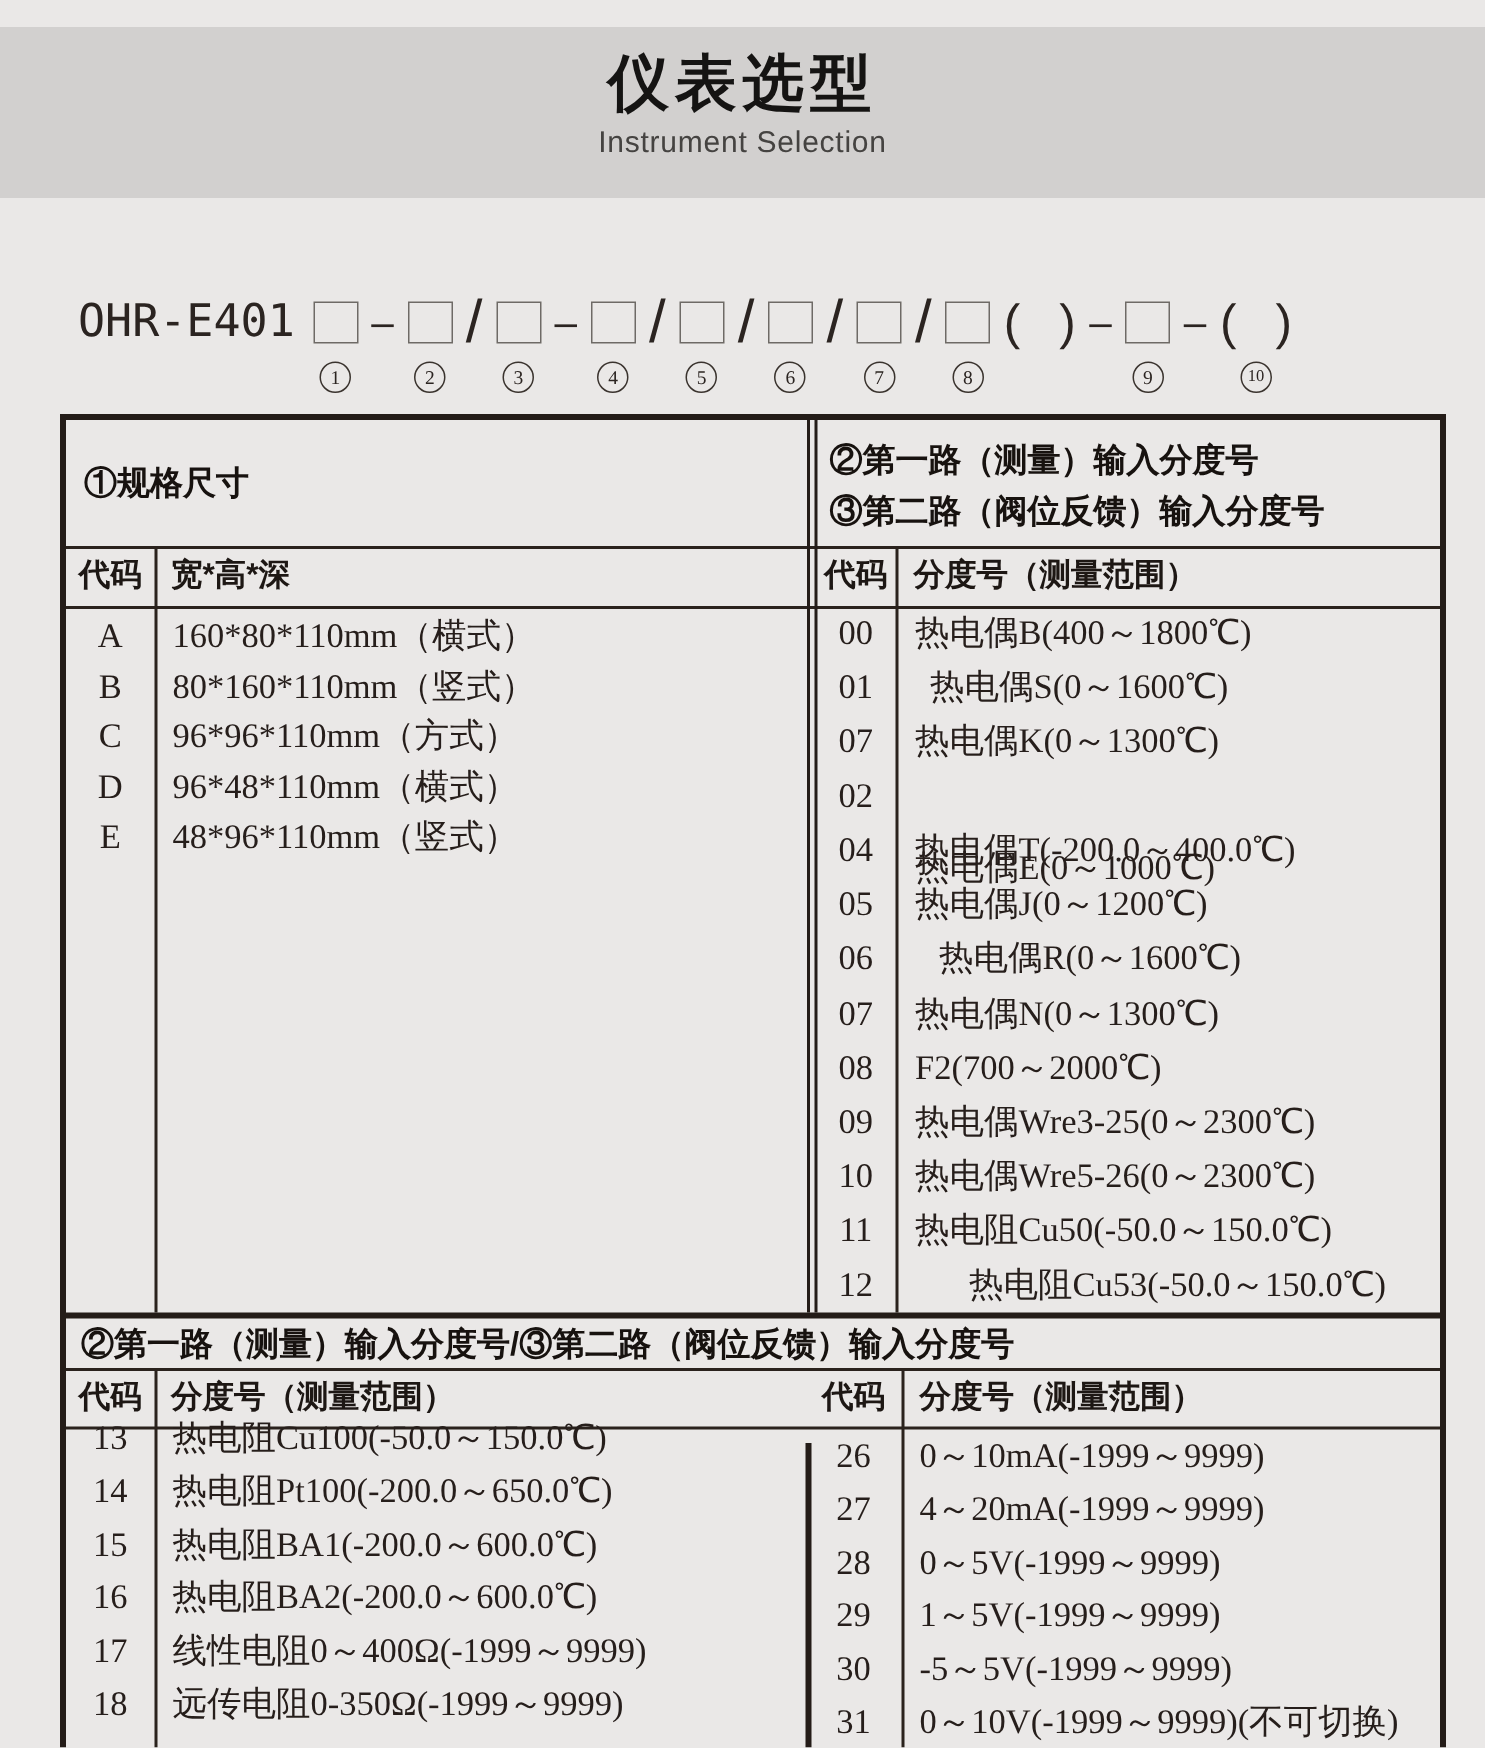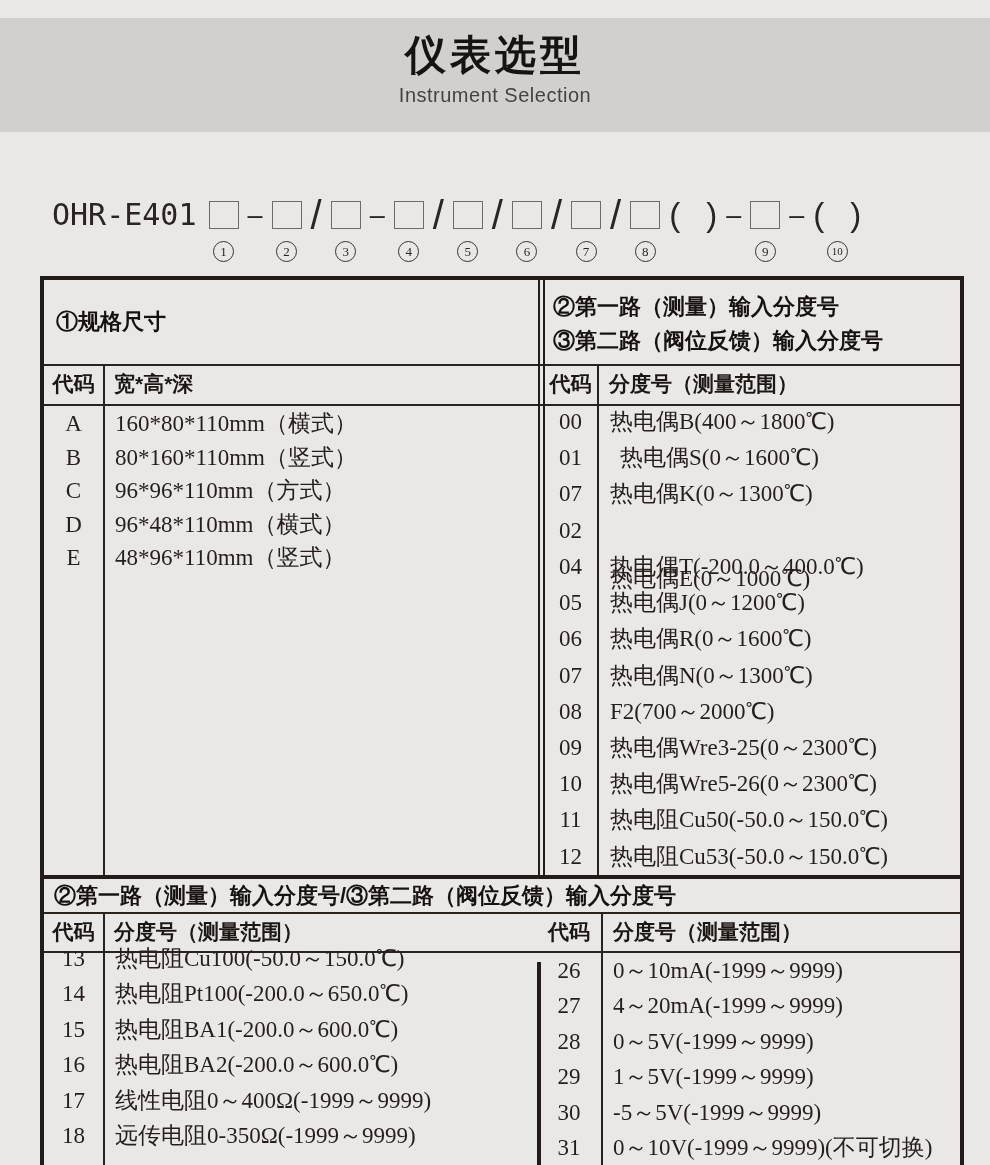--- a/index.html
+++ b/index.html
@@ -231,21 +231,21 @@
           <span class="val" style="padding-left: 13px; margin-top: 48px;">热电偶E(0～1000℃)</span>
         </div>
         <div class="row" style="height: 36.23px; line-height: 36.23px;">
           <span class="code" style="width: 53px;">04</span>
           <span class="val" style="padding-left: 13px;">热电偶T(-200.0～400.0℃)</span>
         </div>
         <div class="row" style="height: 36.23px; line-height: 36.23px;">
           <span class="code" style="width: 53px;">05</span>
           <span class="val" style="padding-left: 13px;">热电偶J(0～1200℃)</span>
         </div>
-        <div class="row" style="height: 36.23px; line-height: 36.23px;">
+        <div class="row" style="height: 36.23px; line-height: 36.23px; gap: 16px;">
           <span class="code" style="width: 53px;">06</span>
           <span class="val" style="padding-left: 13px;">热电偶R(0～1600℃)</span>
         </div>
         <div class="row" style="height: 36.23px; line-height: 36.23px;">
           <span class="code" style="width: 53px;">07</span>
           <span class="val" style="padding-left: 13px;">热电偶N(0～1300℃)</span>
         </div>
         <div class="row" style="height: 36.23px; line-height: 36.23px;">
           <span class="code" style="width: 53px;">08</span>
           <span class="val" style="padding-left: 13px;">F2(700～2000℃)</span>
@@ -257,21 +257,21 @@
         <div class="row" style="height: 36.23px; line-height: 36.23px;">
           <span class="code" style="width: 53px;">10</span>
           <span class="val" style="padding-left: 13px;">热电偶Wre5-26(0～2300℃)</span>
         </div>
         <div class="row" style="height: 36.23px; line-height: 36.23px;">
           <span class="code" style="width: 53px;">11</span>
           <span class="val" style="padding-left: 13px;">热电阻Cu50(-50.0～150.0℃)</span>
         </div>
         <div class="row" style="height: 36.23px; line-height: 36.23px;">
           <span class="code" style="width: 53px;">12</span>
-          <span class="val" style="padding-left: 13px;">热电阻Cu53(-50.0～150.0℃)</span>
+          <span class="val" style="padding-left: 13px; margin-left: 36px;">热电阻Cu53(-50.0～150.0℃)</span>
         </div>
       </div>
 
     <div class="cell hdr" style="left:10px; top:599px; height:33px; line-height:33px;">②第一路（测量）输入分度号/③第二路（阀位反馈）输入分度号</div>
 
     <div class="cell sub" style="left:0; top:632px; width:59px; height:39px; line-height:39px; text-align:center;">代码</div>
     <div class="cell sub" style="left:70px; top:632px; height:39px; line-height:39px;">分度号（测量范围）</div>
     <div class="cell sub" style="left:493px; top:632px; width:64px; height:39px; line-height:39px; text-align:center;">代码</div>
     <div class="cell sub" style="left:569px; top:632px; height:39px; line-height:39px;">分度号（测量范围）</div>
 

